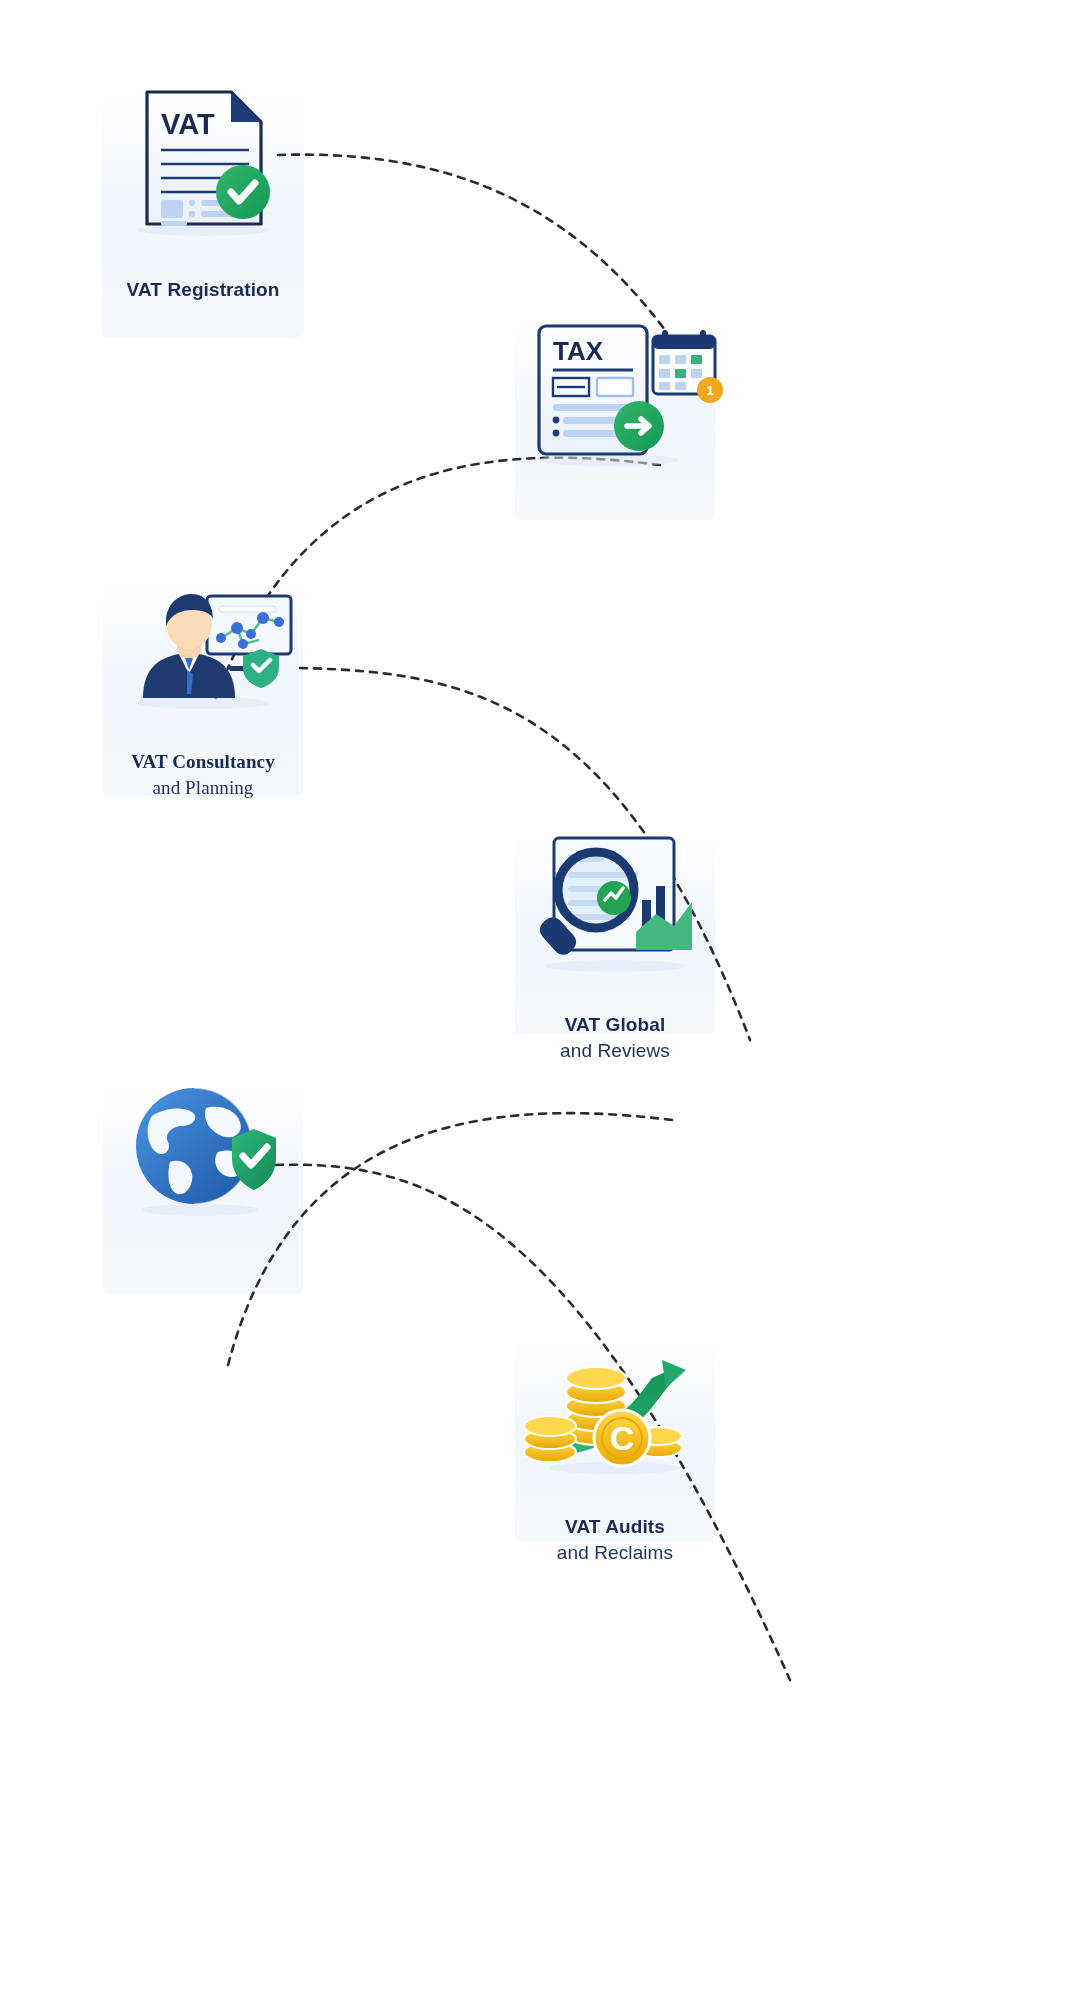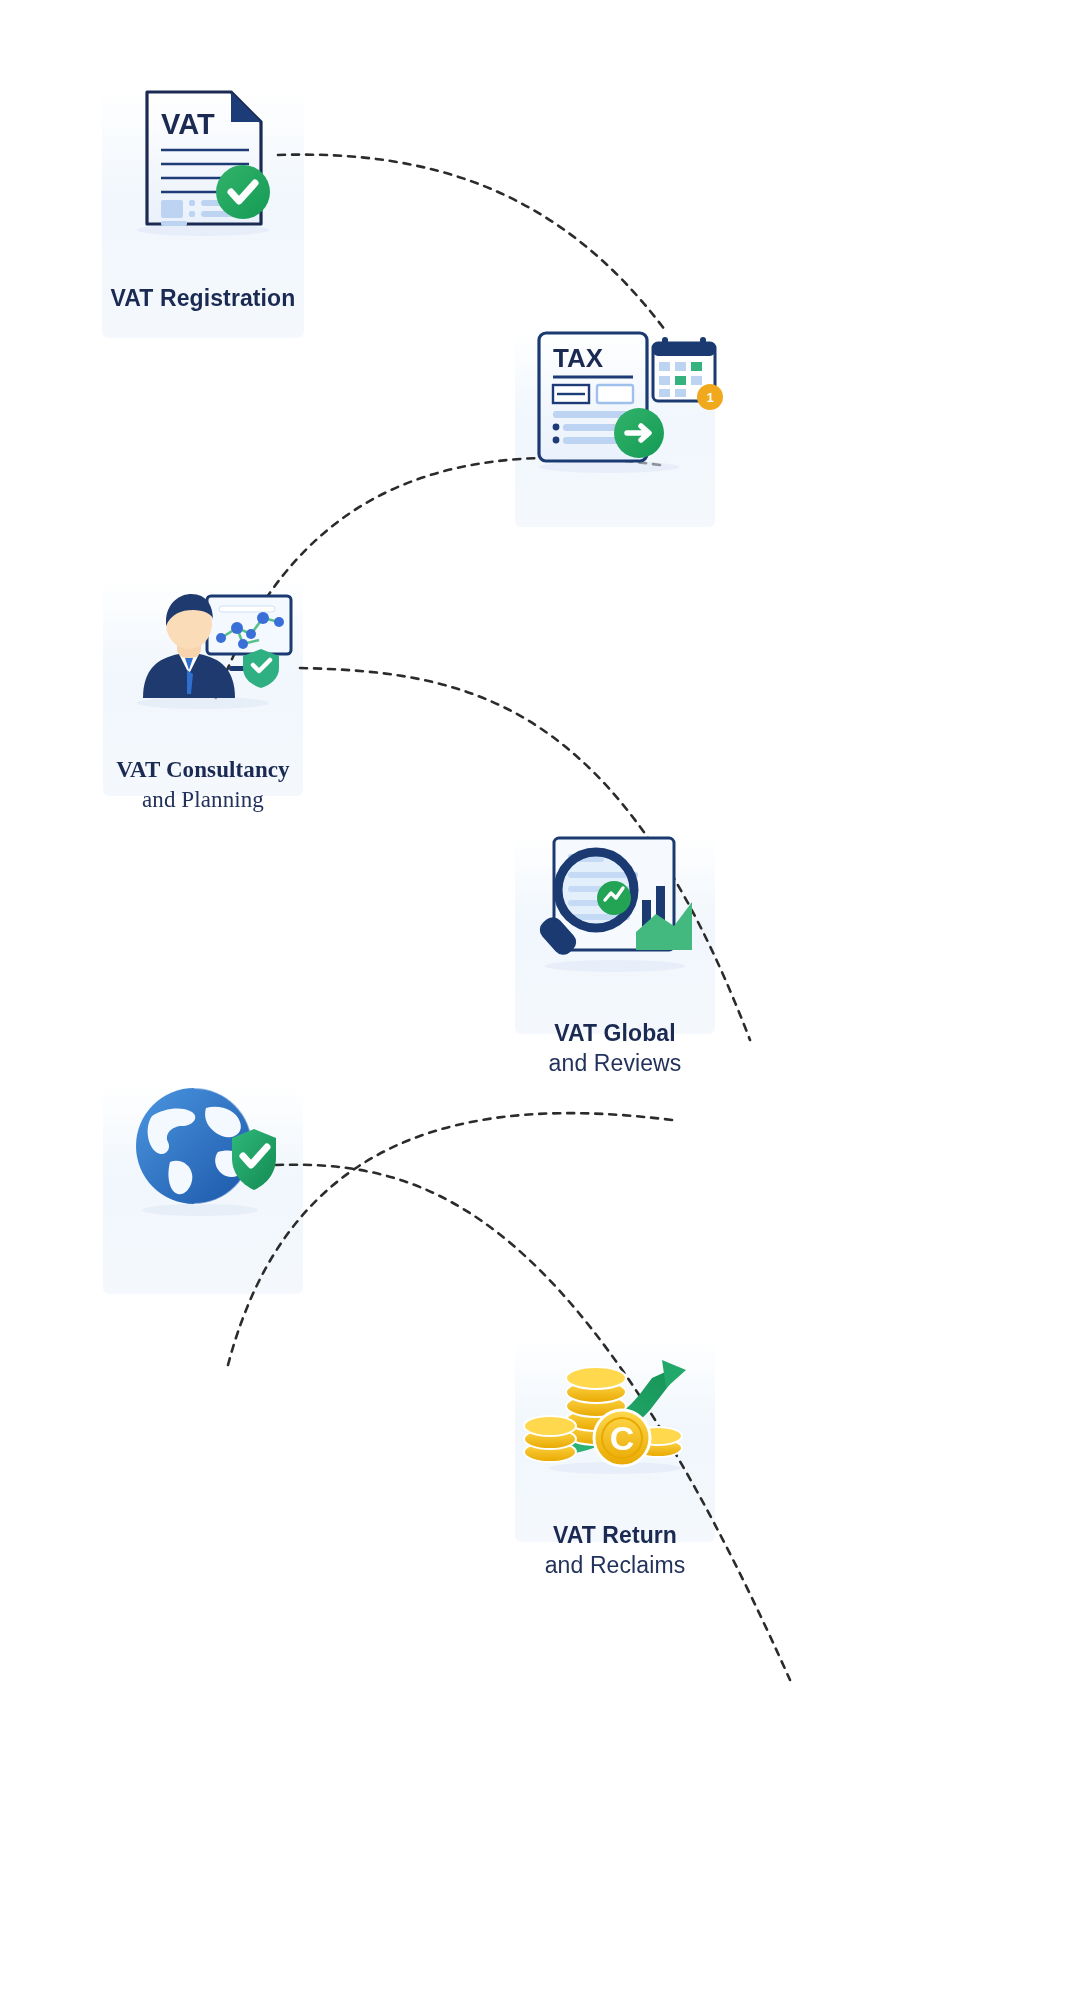--- a/index.html
+++ b/index.html
@@ -5,32 +5,32 @@
   html,body{margin:0;padding:0;}
   body{
     width:1080px;height:2000px;position:relative;background:#ffffff;
     font-family:"Liberation Sans", sans-serif;overflow:hidden;
   }
   #flow-canvas{position:absolute;inset:0;width:1080px;height:2000px;}
   .node{position:absolute;display:flex;flex-direction:column;align-items:center;}
   .node-art{position:relative;display:block;text-align:center;}
   .node-label{
     text-align:center;color:#1b2a53;line-height:1.33;
-    font-size:23px;margin-top:10px;letter-spacing:.1px;white-space:pre-line;
+    font-size:19px;margin-top:10px;letter-spacing:.1px;white-space:pre-line;
   }
   .node-label .b{font-weight:700;}
   .node-label .r{font-weight:400;color:#22325c;}
   .tint{
     position:absolute;left:50%;transform:translateX(-50%);
     background:linear-gradient(180deg,rgba(242,247,253,0) 0%,rgba(238,245,252,.85) 45%,rgba(236,243,251,.55) 100%);
     border-radius:6px;z-index:-1;
   }
   
   #node-registration{left:58px;top:78px;width:290px;}
-  #node-return{left:455px;top:325px;width:320px;}
+  #node-return{left:455px;top:318px;width:320px;}
   #node-consultancy{left:58px;top:570px;width:290px;font-family:Liberation Serif, serif;}
   #node-audits{left:455px;top:828px;width:320px;}
   #node-compliance{left:58px;top:1078px;width:290px;}
   #node-refunds{left:455px;top:1330px;width:320px;}
 </style>
 </head>
 <body>
 
 <svg id="flow-canvas" viewBox="0 0 1080 2000">
   <g fill="none" stroke="#2b2b2b" stroke-width="2.6" stroke-dasharray="7 7" stroke-linecap="round">
@@ -265,16 +265,16 @@
           <ellipse cx="0" cy="26" rx="24" ry="9" fill="url(#g-coin)" stroke="#fff" stroke-width="2"></ellipse>
           <ellipse cx="0" cy="14" rx="24" ry="9" fill="#ffd84d" stroke="#fff" stroke-width="2"></ellipse>
         </g>
       </g>
       <circle cx="112" cy="108" r="28" fill="url(#g-coin)" stroke="#fff" stroke-width="3"></circle>
       <circle cx="112" cy="108" r="20" fill="none" stroke="#e8a800" stroke-width="2"></circle>
       <text x="112" y="120" text-anchor="middle" font-family="Liberation Sans, sans-serif" font-size="34" font-weight="700" fill="#fff">C</text>
     </svg>
   </div>
   <div class="node-label">
-    <span class="b">VAT Return</span><span class="r">
+    <span class="b">VAT Audits</span><span class="r">
 and Reclaims</span>
   </div>
 </div>
 
 </body></html>

